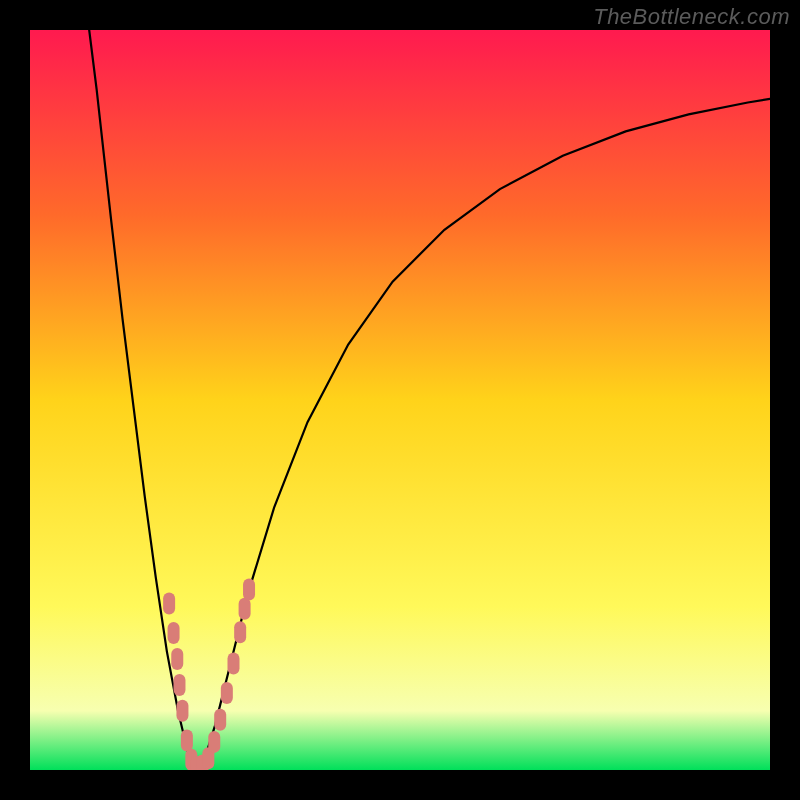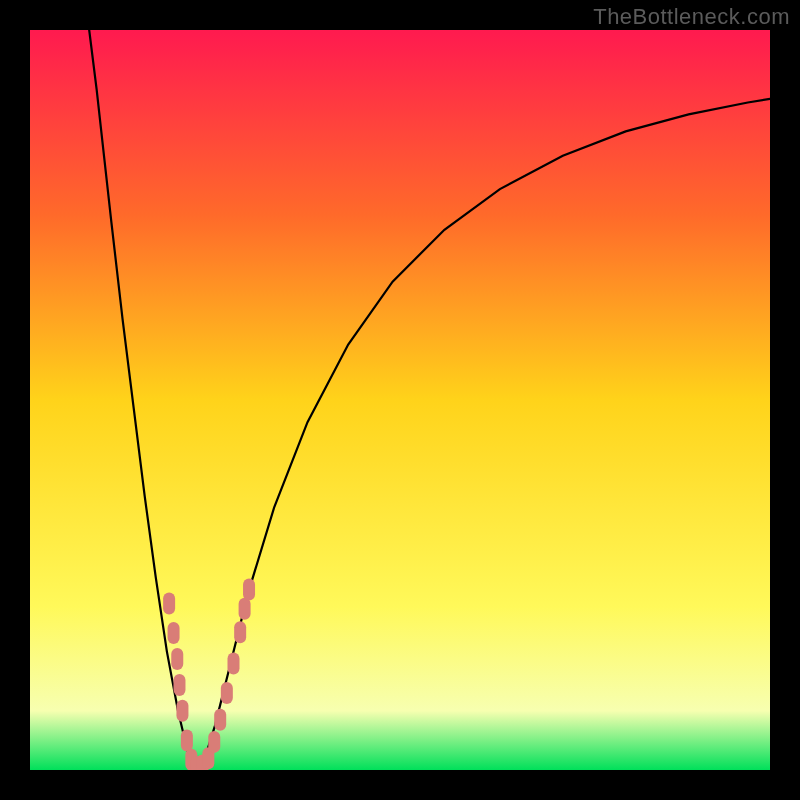--- a/index.html
+++ b/index.html
@@ -9,20 +9,21 @@
     height: 800px;
     overflow: hidden;
     background: #000;
     font-family: Arial, Helvetica, sans-serif;
   }
   .stage {
     position: relative;
     width: 800px;
     height: 672px;
     background: #000;
+    font-style: italic;
   }
   .plot {
     position: absolute;
     left: 30px;
     top: 30px;
     width: 740px;
     height: 740px;
     overflow: hidden;
   }
   .gradient {

